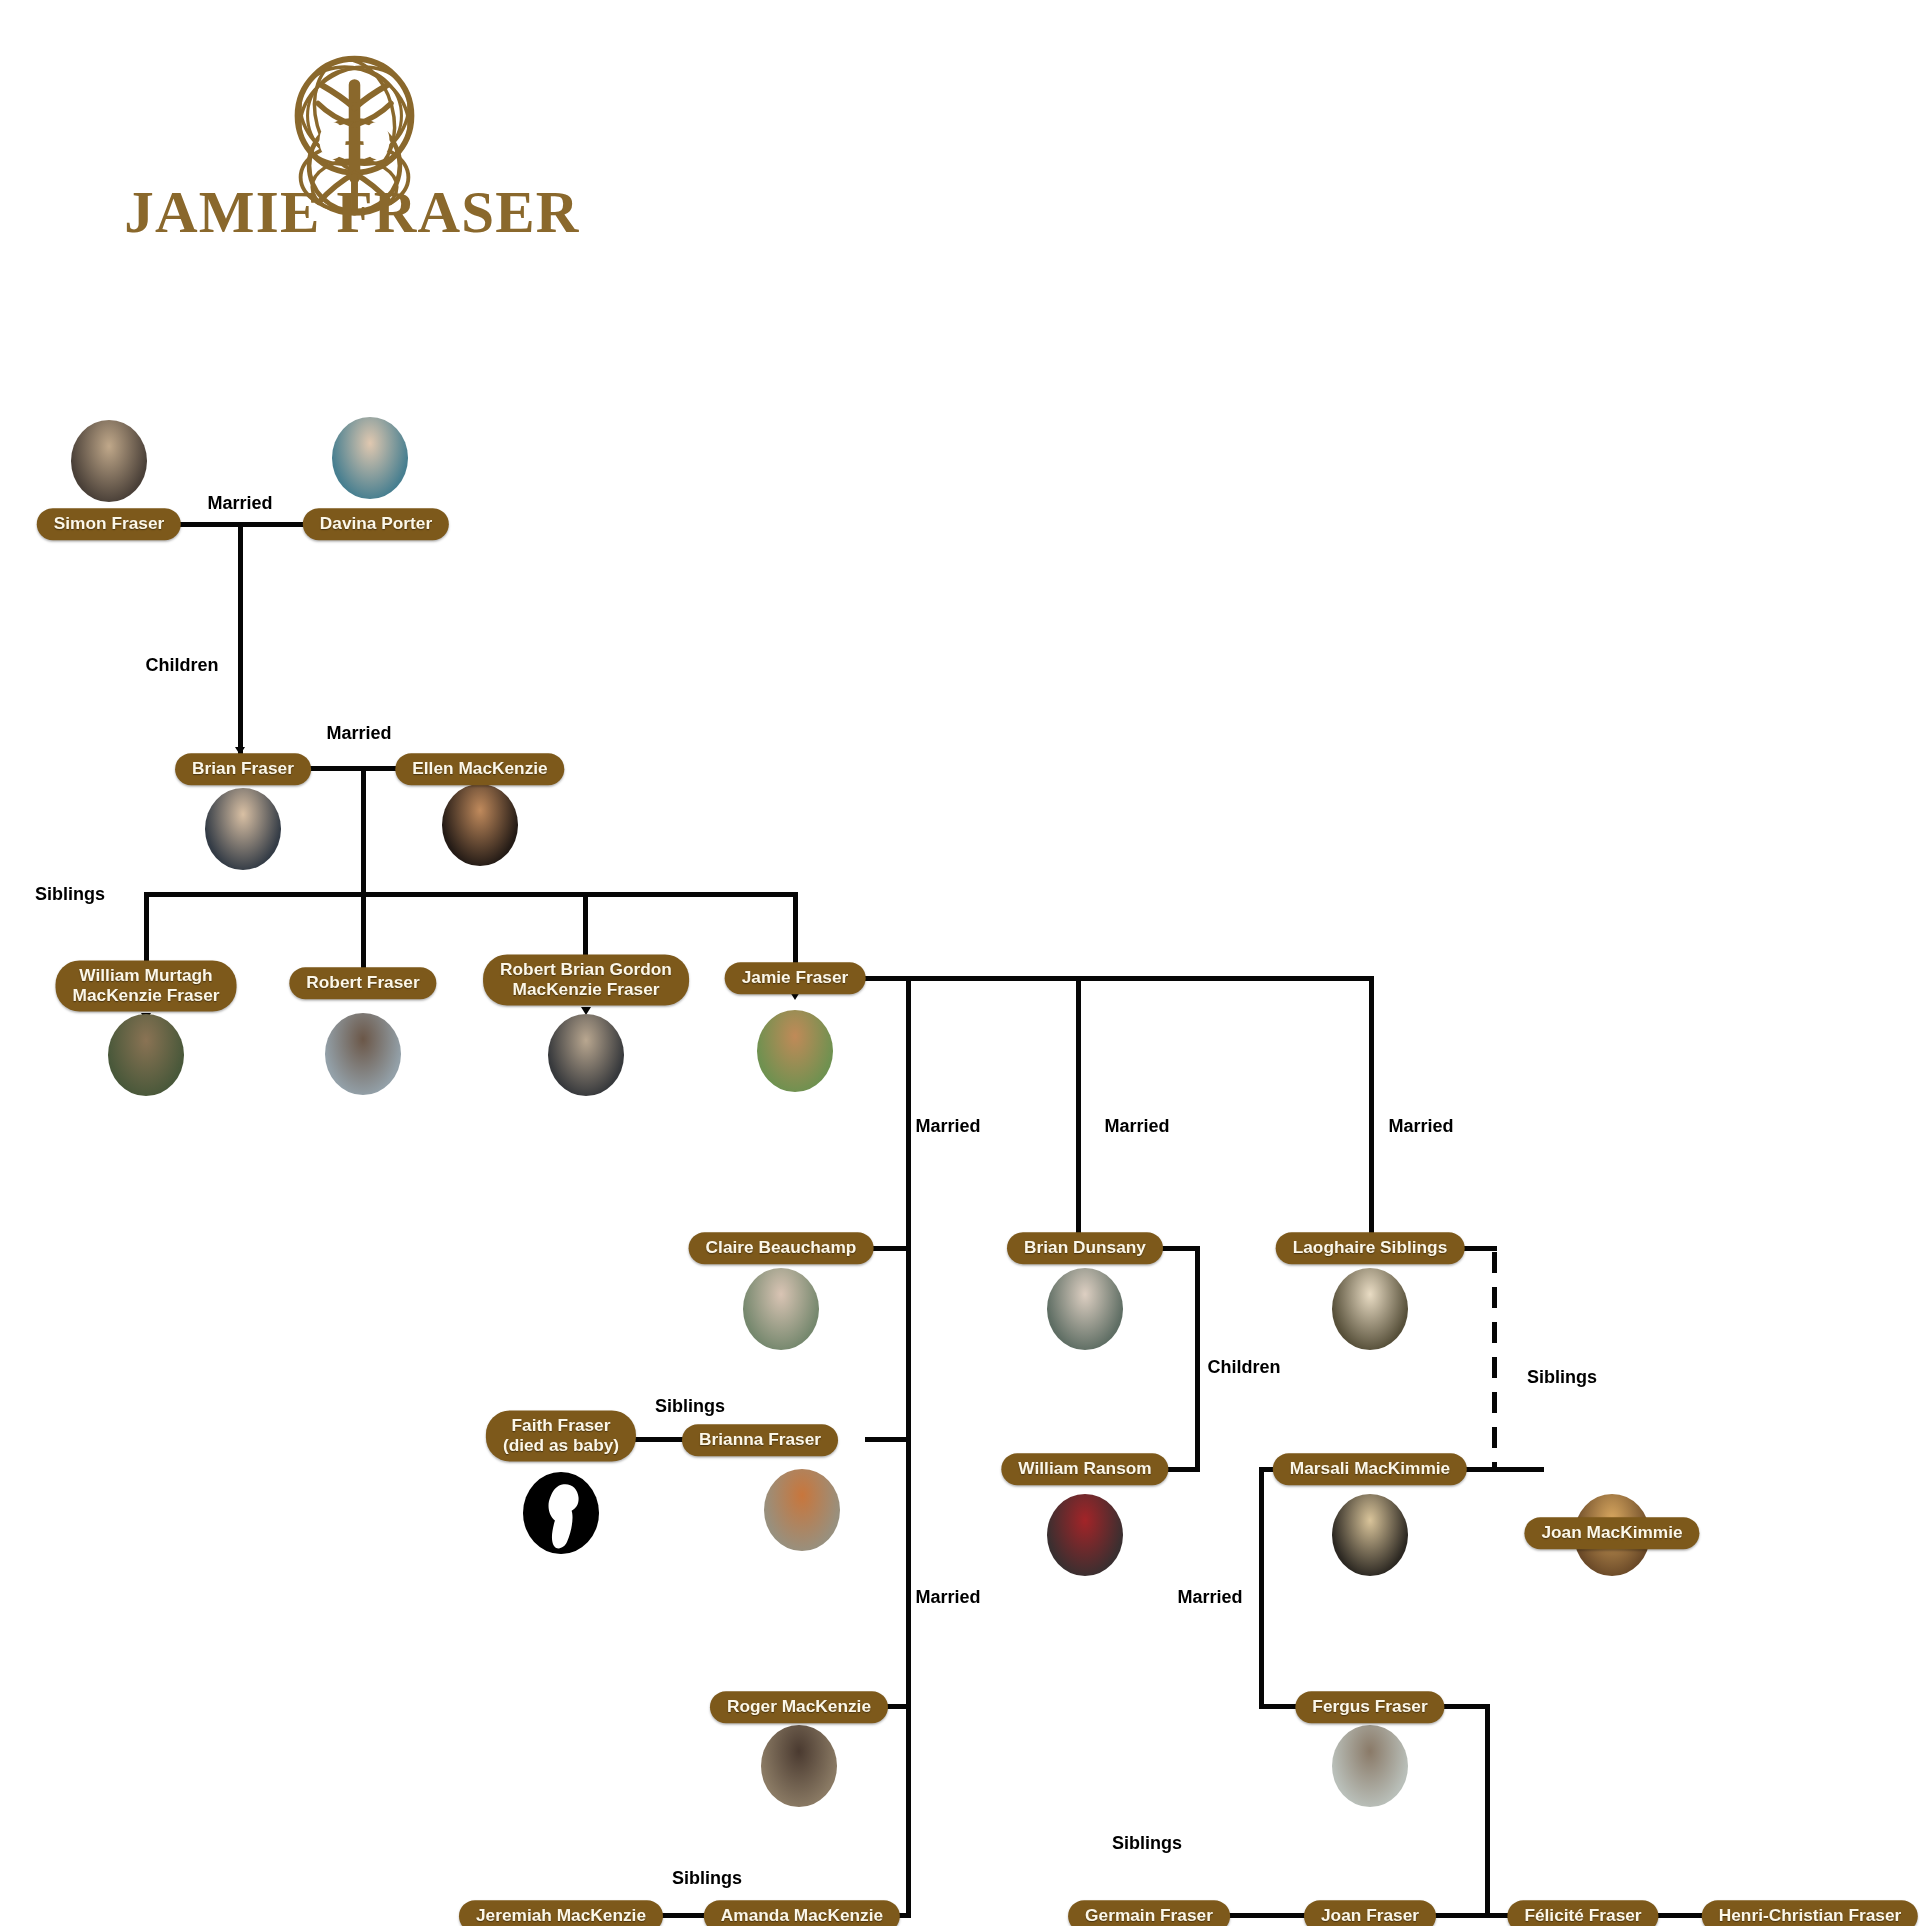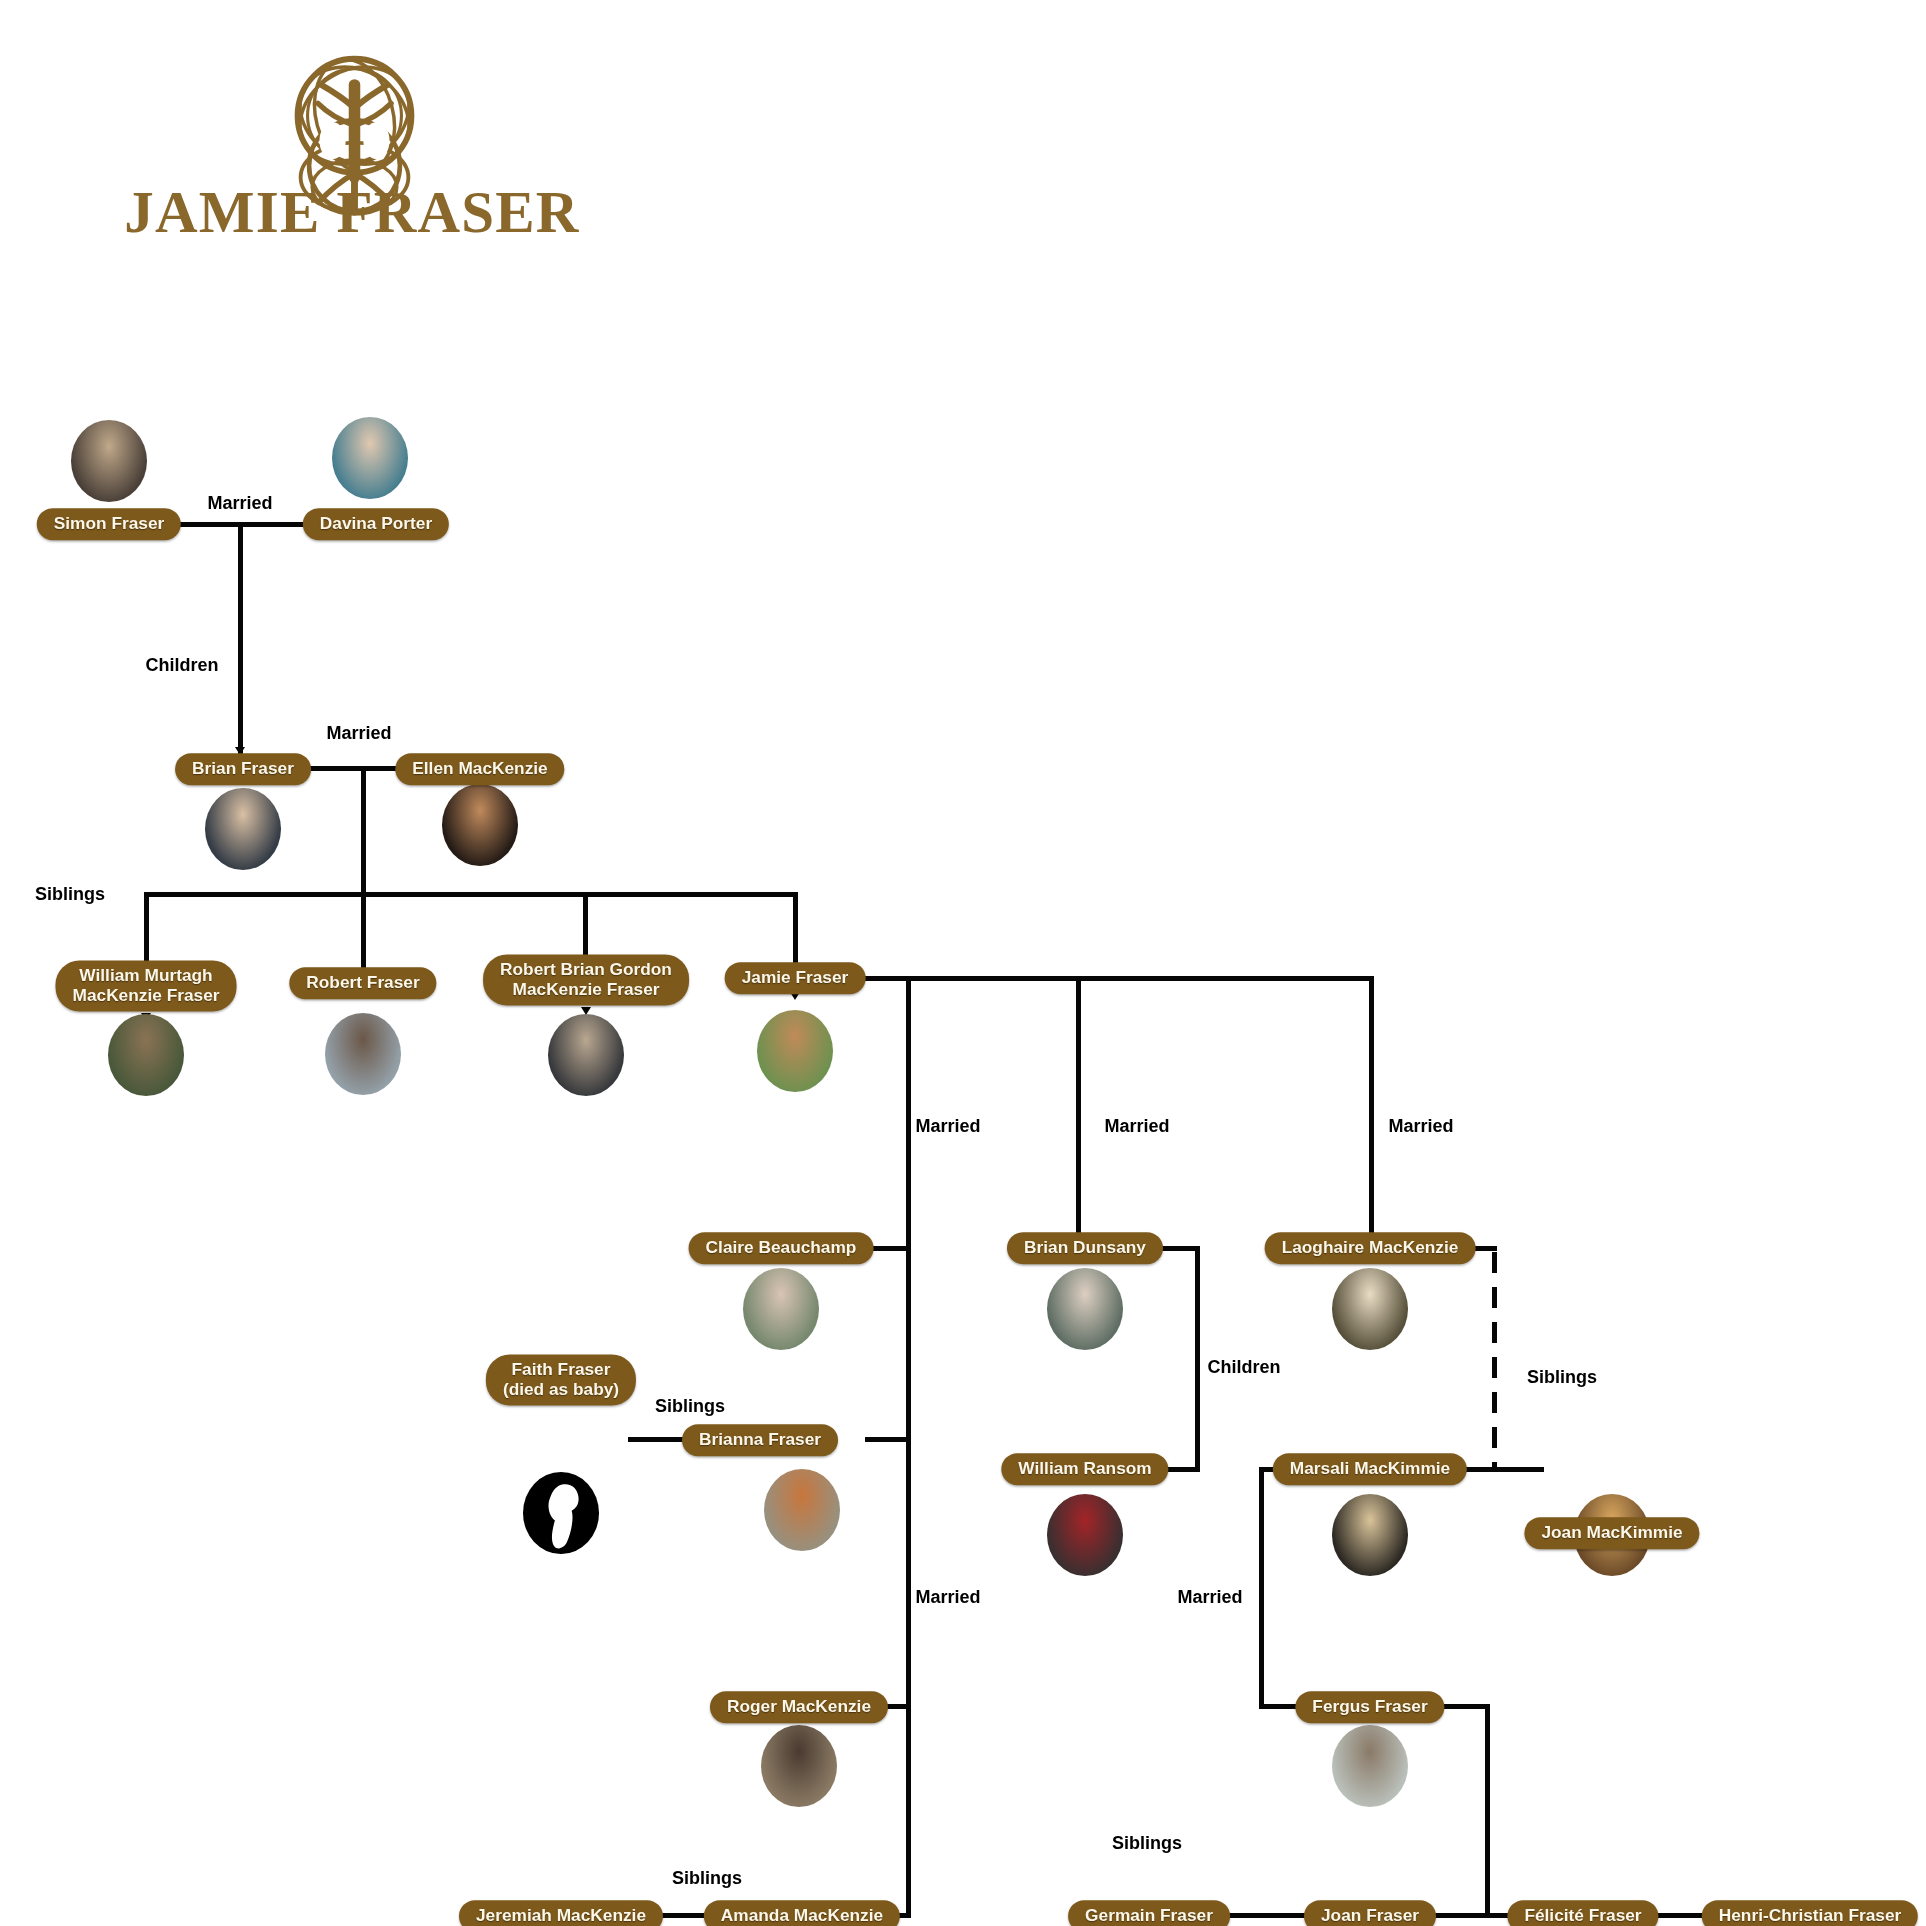--- a/index.html
+++ b/index.html
@@ -123,22 +123,22 @@
     <span>MacKenzie Fraser</span>
   </div>
   <div class="pill" style="left:363px;top:983px">Robert Fraser</div>
   <div class="pill" style="left:586px;top:980px">
     <span>Robert Brian Gordon</span>
     <span>MacKenzie Fraser</span>
   </div>
   <div class="pill" style="left:795px;top:978px">Jamie Fraser</div>
   <div class="pill" style="left:781px;top:1248px">Claire Beauchamp</div>
   <div class="pill" style="left:1085px;top:1248px">Brian Dunsany</div>
-  <div class="pill" style="left:1370px;top:1248px">Laoghaire MacKenzie</div>
-  <div class="pill" style="left:561px;top:1380px">
+  <div class="pill" style="left:1370px;top:1248px">Laoghaire Siblings</div>
+  <div class="pill" style="left:561px;top:1436px">
     <span>Faith Fraser</span>
     <span>(died as baby)</span>
   </div>
   <div class="pill" style="left:760px;top:1440px">Brianna Fraser</div>
   <div class="pill" style="left:1085px;top:1469px">William Ransom</div>
   <div class="pill" style="left:1370px;top:1469px">Marsali MacKimmie</div>
   <div class="pill" style="left:1612px;top:1533px">Joan MacKimmie</div>
   <div class="pill" style="left:799px;top:1707px">Roger MacKenzie</div>
   <div class="pill" style="left:1370px;top:1707px">Fergus Fraser</div>
   <div class="pill" style="left:561px;top:1916px">Jeremiah MacKenzie</div>

